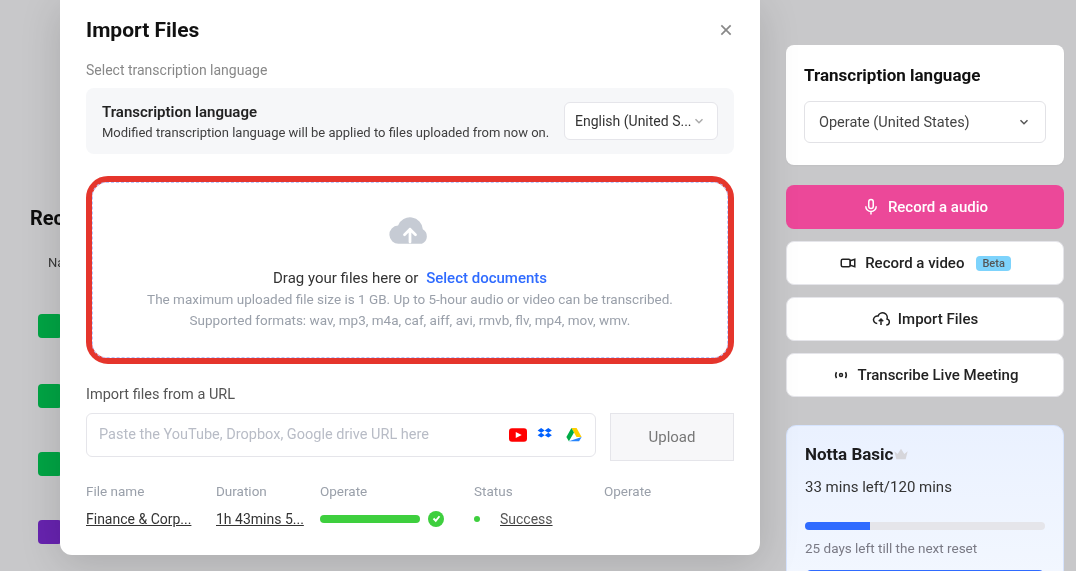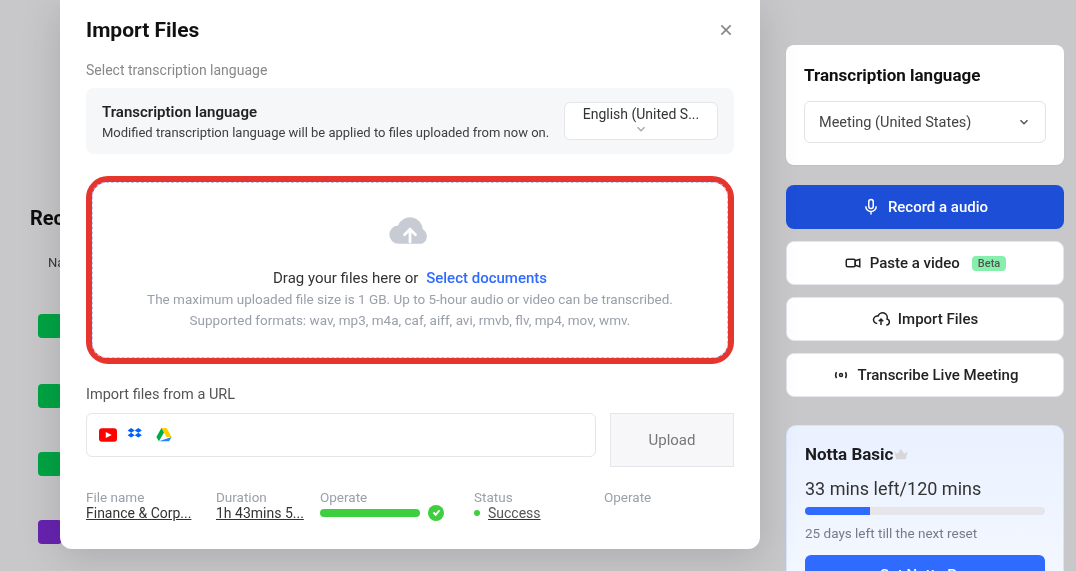--- a/index.html
+++ b/index.html
@@ -15,64 +15,64 @@
   .bg-row2 { top: 370px; }
   .bg-row3 { top: 438px; }
   .bg-row4 { top: 506px; }
   .bg-row4 .app-icon { background:#7e2bd6; }
   .right-rail { position: absolute; right: 12px; top: 45px; width: 278px; z-index:1; }
   .trans-lang-card { background:#fff; border-radius:8px; padding:20px 18px 22px; box-shadow:0 1px 2px rgba(0,0,0,0.04); margin-bottom:20px;}
   .trans-lang-title { font-weight:700; font-size:17px; color:#111; margin-bottom:16px; }
   .lang-select-box { background:#fff; border:1px solid #e2e2e6; border-radius:6px; height:42px; display:flex; align-items:center; justify-content:space-between; padding:0 14px; font-size:14.5px; color:#444; }
   .chev { width:14px; height:14px; }
   .rail-btn { width:100%; height:44px; border-radius:8px; display:flex; align-items:center; justify-content:center; gap:8px; font-size:15px; font-weight:500; margin-bottom:12px; border:1px solid #e5e5ea; background:#fff; color:#222; position:relative;}
-  .rail-btn.primary { background:#1d4ed8; color:#fff; border:none; }
-  .beta-badge { font-size:11px; background:#86efac; color:#555; border-radius:4px; padding:1px 6px; margin-left:4px;}
+  .rail-btn.primary { background:#ec4899; color:#fff; border:none; }
+  .beta-badge { font-size:11px; background:#7dd3fc; color:#555; border-radius:4px; padding:1px 6px; margin-left:4px;}
   .plan-card { margin-top:28px; background:linear-gradient(180deg,#eaf1ff,#f5f9ff); border:1px solid #d6e4ff; border-radius:10px; padding:18px 18px 16px;}
   .plan-title { display:flex; align-items:center; font-weight:700; font-size:17px; color:#1c1c1e; margin-bottom:14px;}
-  .plan-mins { font-size:18px; color:#333; margin-bottom:8px;}
+  .plan-mins { font-size:15px; color:#333; margin-bottom:26px;}
   .plan-bar { width:100%; height:8px; background:#e5e5ea; border-radius:4px; overflow:hidden; margin-bottom:10px;}
   .plan-bar-fill { height:100%; background:#2f6bff; width:27%; }
   .plan-note { font-size:13.5px; color:#7a7a85; margin-bottom:14px;}
   .plan-cta { width:100%; height:40px; background:#2f6bff; color:#fff; border:none; border-radius:6px; font-size:15px; font-weight:500;}
   .rail-ico { width:18px; height:18px; flex:0 0 18px; }
 
   
   .modal { position:absolute; z-index:5; left:60px; top:0; width:700px; background:#fff; border-radius:0 0 12px 12px; box-shadow:0 8px 40px rgba(0,0,0,0.15); padding:18px 26px 28px; }
   .modal-head { display:flex; justify-content:space-between; align-items:center; margin-bottom:20px;}
   .modal-title { font-size:21px; font-weight:700; color:#111; }
   .close-x { width:16px; height:16px; color:#888; cursor:pointer; }
   .sec-label { font-size:14px; color:#888; margin-bottom:10px;}
   .lang-box { background:#f6f7f9; border-radius:8px; padding:14px 16px; display:flex; align-items:center; justify-content:space-between; margin-bottom:22px;}
   .lang-box-left .lb-title { font-size:15px; font-weight:600; color:#222; margin-bottom:4px;}
   .lang-box-left .lb-sub { font-size:13px; color:#404040; }
-  .lang-box-select { background:#fff; border:1px solid #e5e5ea; border-radius:6px; height:38px; width:154px; display:flex; align-items:center; justify-content:center; padding:0 10px; font-size:14px; color:#333;flex-direction:column;}
+  .lang-box-select { background:#fff; border:1px solid #e5e5ea; border-radius:6px; height:38px; width:154px; display:flex; align-items:center; justify-content:flex-start; padding:0 10px; font-size:14px; color:#333;}
   .dropzone-wrap { border:6px solid #e5352c; border-radius:22px; padding:0; margin-bottom:22px;}
   .dropzone { border:1.5px dashed #b8c5ff; border-radius:14px; padding:28px 20px 26px; text-align:center;}
   .dz-icon { width:44px; height:40px; margin:0 auto 14px; color:#c6cbd4;}
   .dz-main { font-size:15px; color:#333; margin-bottom:2px;}
   .dz-link { color:#2f6bff; font-weight:500; cursor:pointer; margin-left:4px;}
   .dz-sub { font-size:13.5px; color:#9aa0aa; line-height:1.55;}
   .url-label { font-size:14.5px; color:#555; margin-bottom:10px;}
   .url-row { display:flex; gap:14px; margin-bottom:22px;}
   .url-input-wrap { flex:1; border:1px solid #e5e5ea; border-radius:6px; height:44px; display:flex; align-items:center; padding:0 12px;}
   .url-input { flex:1; border:none; outline:none; font-size:14.5px; color:#333; background:transparent;}
   .url-input::placeholder { color:#b8bcc6; }
   .url-icons { display:flex; gap:10px; align-items:center;}
   .url-icons svg { width:18px; height:14px; }
-  .upload-btn { width:124px; height:54px; border:1px solid #e5e5ea; border-radius:0; background:#f7f7f9; color:#777; font-size:15px;}
+  .upload-btn { width:124px; height:48px; border:1px solid #e5e5ea; border-radius:0; background:#f7f7f9; color:#777; font-size:15px;}
   .tbl-head, .tbl-row { display:grid; grid-template-columns: 130px 104px 154px 130px 100px; font-size:13.5px; align-items:center;}
-  .tbl-head { color:#9aa0aa; }
+  .tbl-head { color:#9aa0aa; margin-bottom:12px;}
   .tbl-row { color:#333; font-size:14px;text-decoration:underline;}
   .filename { white-space:nowrap; overflow:hidden; text-overflow:ellipsis;}
   .progress-wrap { display:flex; align-items:center; gap:8px;}
   .progress-bar { width:100px; height:8px; background:#3ecf3e; border-radius:4px;}
   .progress-dot { width:16px; height:16px; border-radius:50%; background:#3ecf3e; display:flex; align-items:center; justify-content:center;}
   .progress-dot svg { width:9px; height:9px; }
-  .status-cell { display:flex; align-items:center; gap:8px; color:#555;}
+  .status-cell { display:flex; align-items:center; gap:20px; color:#555;}
   .status-dot { width:6px; height:6px; border-radius:50%; background:#3ecf3e;}
 </style>
 </head>
 <body>
 
 <div class="bg-page">
   <span class="recent-heading">Rece</span>
   <span class="bg-col-head bg-name">Na</span>
   <div class="bg-row bg-row1">
       <div class="app-icon"></div>
@@ -85,41 +85,41 @@
     </div>
   <div class="bg-row bg-row4">
       <div class="app-icon"></div>
     </div>
 </div>
 
 <div class="right-rail" style="z-index:3">
   <div class="trans-lang-card">
     <div class="trans-lang-title">Transcription language</div>
     <div class="lang-select-box">
-      <span>Meeting (United States)</span>
+      <span>Operate (United States)</span>
       <svg class="chev" viewBox="0 0 24 24" fill="none" stroke="#555" stroke-width="2.5">
           <polyline points="6 9 12 15 18 9"></polyline>
         </svg>
     </div>
   </div>
 
   <button class="rail-btn primary">
     <svg class="rail-ico" viewBox="0 0 24 24" fill="none" stroke="#fff" stroke-width="2">
         <rect x="9" y="2" width="6" height="12" rx="3"></rect>
         <path d="M5 11a7 7 0 0 0 14 0M12 18v4"></path>
       </svg>
     <span>Record a audio</span>
   </button>
 
   <button class="rail-btn">
     <svg class="rail-ico" viewBox="0 0 24 24" fill="none" stroke="#222" stroke-width="2">
         <rect x="3" y="7" width="12" height="10" rx="2"></rect>
         <polygon points="15 9 21 7 21 17 15 15"></polygon>
       </svg>
-    <span>Paste a video</span>
+    <span>Record a video</span>
     <span class="beta-badge">Beta</span>
   </button>
 
   <button class="rail-btn">
     <svg class="rail-ico" viewBox="0 0 24 24" fill="none" stroke="#222" stroke-width="2">
         <path d="M7 18a5 5 0 1 1 1-9.9A6 6 0 0 1 20 12a4 4 0 0 1-1 7.9"></path>
         <path d="M12 12v8M9 15l3-3 3 3"></path>
       </svg>
     <span>Import Files</span>
   </button>
@@ -185,20 +185,21 @@
         <span class="dz-link">Select documents</span>
       </div>
       <div class="dz-sub">The maximum uploaded file size is 1 GB. Up to 5-hour audio or video can be transcribed.</div>
       <div class="dz-sub">Supported formats: wav, mp3, m4a, caf, aiff, avi, rmvb, flv, mp4, mov, wmv.</div>
     </div>
   </div>
 
   <div class="url-label">Import files from a URL</div>
   <div class="url-row">
     <div class="url-input-wrap">
+      <input class="url-input" placeholder="Paste the YouTube, Dropbox, Google drive URL here" style="">
       <div class="url-icons">
         <svg viewBox="0 0 24 18">
             <rect width="24" height="18" rx="4" fill="#ff0000"></rect>
             <polygon points="9,5 17,9 9,13" fill="#fff"></polygon>
           </svg>
         <svg viewBox="0 0 24 20">
             <path fill="#0061ff" d="M6 0l6 4-6 4-6-4zM18 0l6 4-6 4-6-4zM6 8l6 4-6 4-6-4zM18 8l6 4-6 4-6-4z" transform="scale(0.85)"></path>
           </svg>
         <svg viewBox="0 0 24 22">
             <polygon points="8,0 16,0 24,14 16,14" fill="#ffcf00"></polygon>

